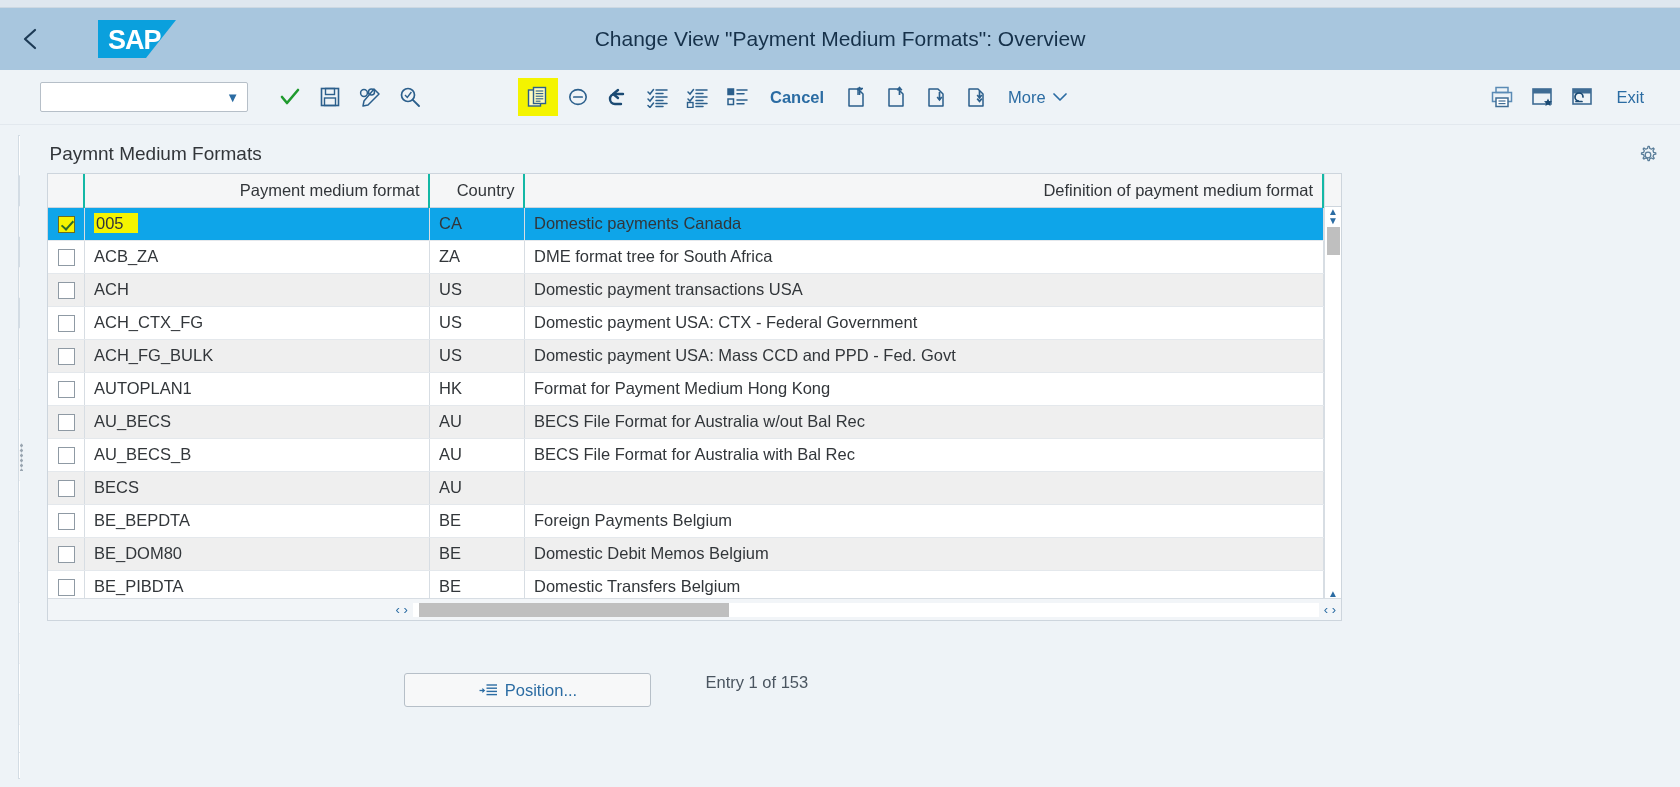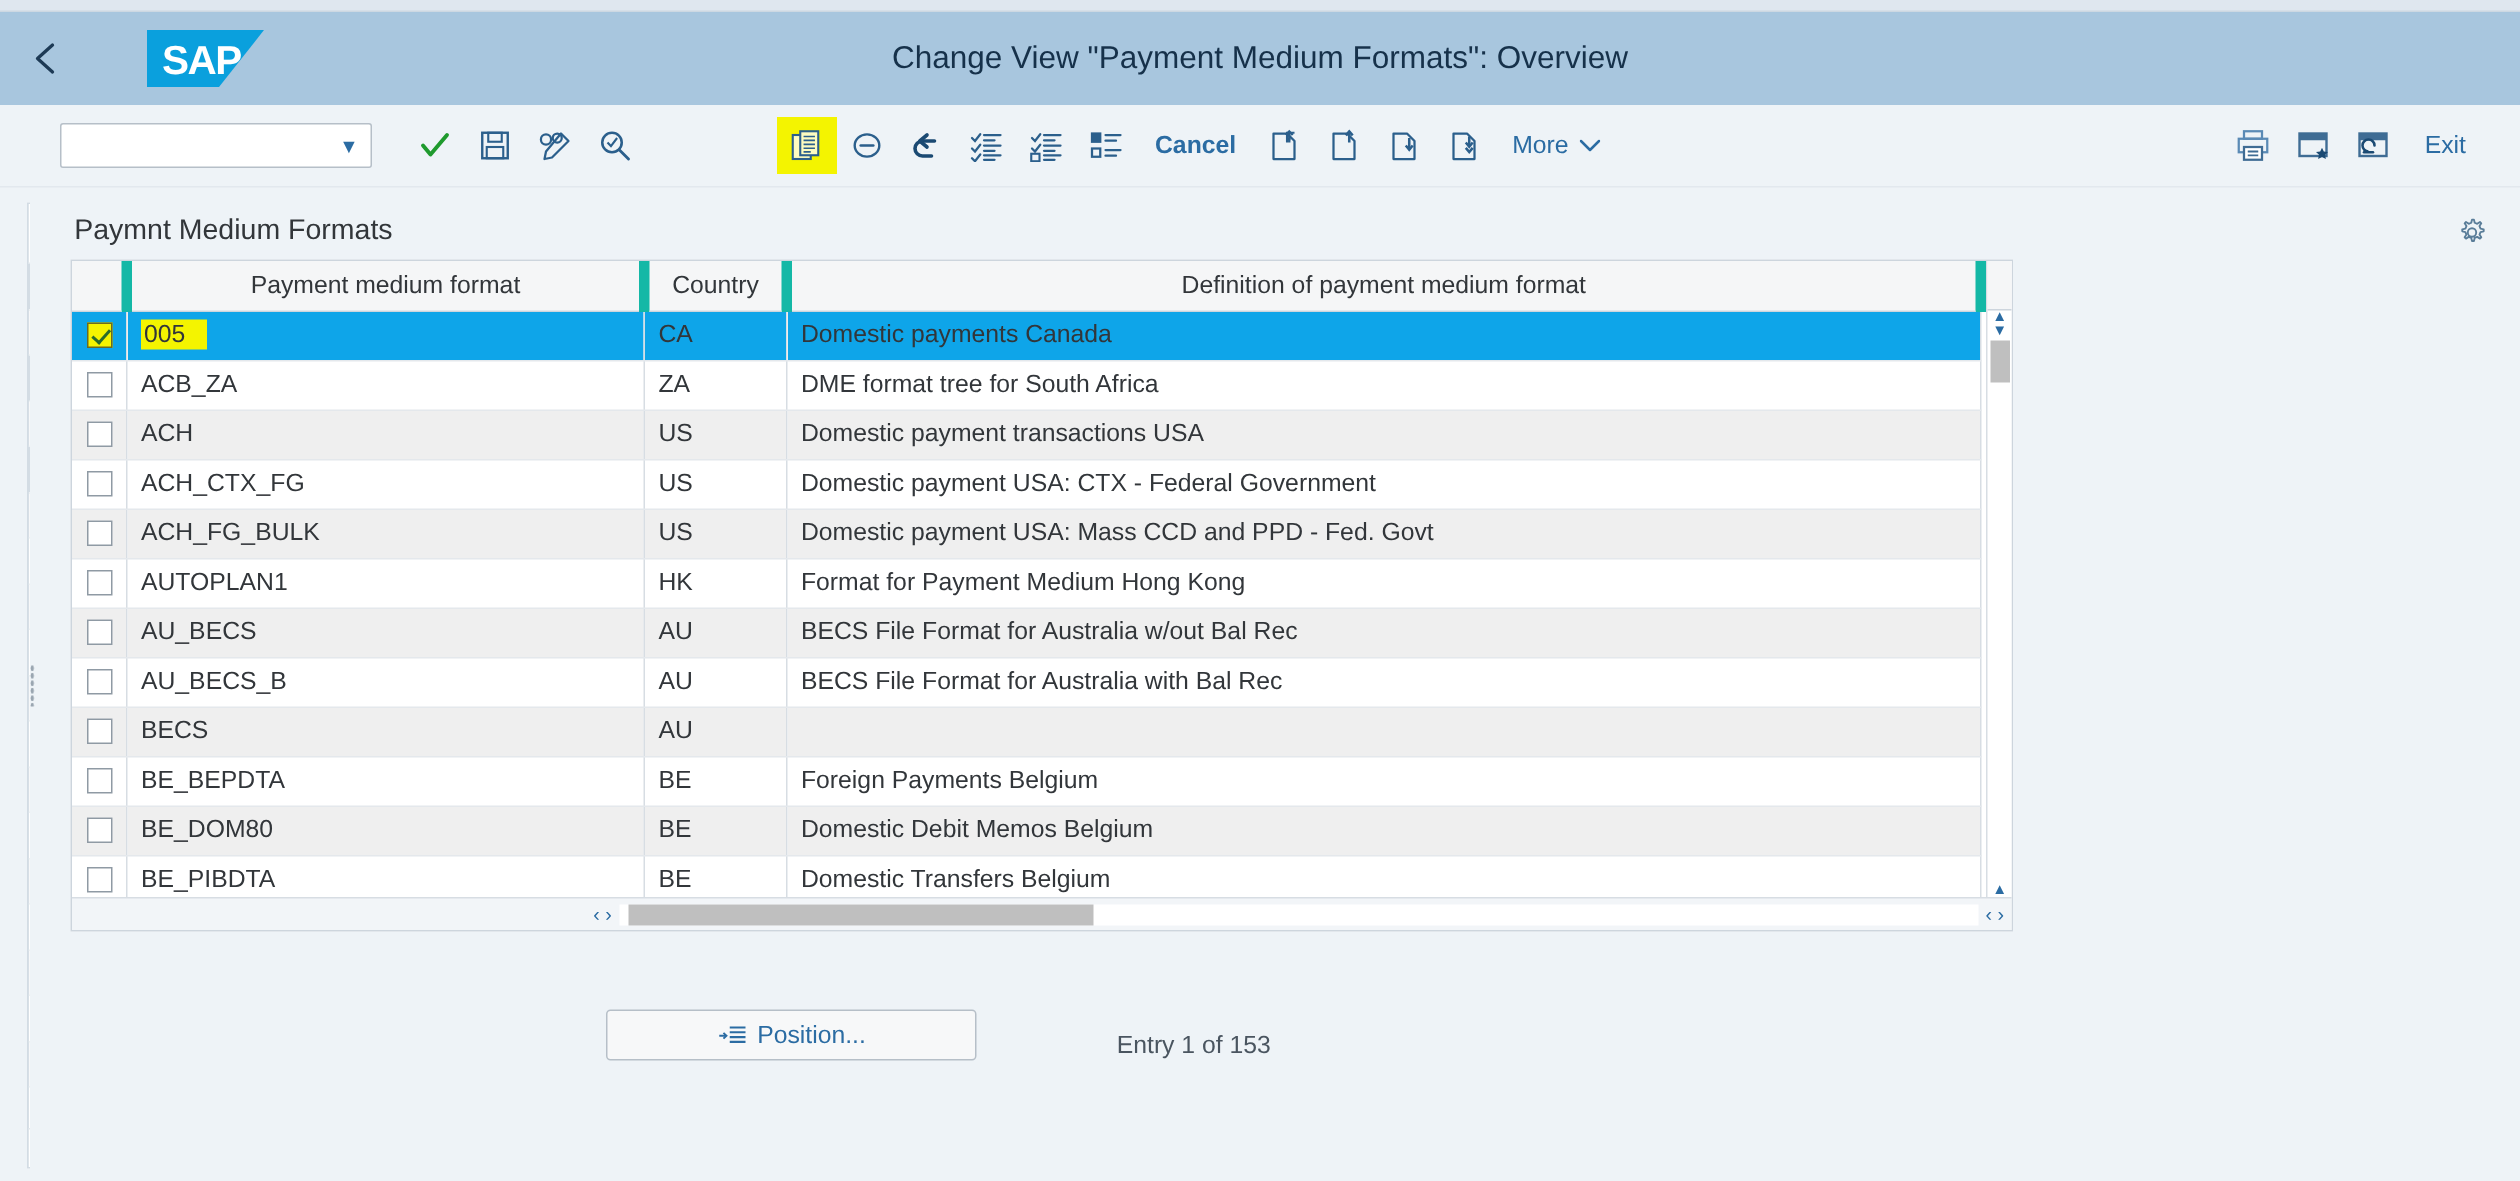--- a/index.html
+++ b/index.html
@@ -204,24 +204,24 @@
 
   table.grid {
     width: 100%;
     border-collapse: collapse;
     table-layout: fixed;
     font-size: 16.5px;
   }
   table.grid th {
     background: #f5f6f7;
     font-weight: normal;
-    text-align: center;
+    text-align: right;
     height: 33px;
     padding: 0 9px;
-    border-right: 7px solid #14b8a6;
+    border-right: 2px solid #14b8a6;
     border-bottom: 1px solid #cdd5dd;
     color: #32363a;
     white-space: nowrap;
   }
   table.grid th.selcol { width: 36px; padding: 0; }
   table.grid td {
     height: 33px;
     padding: 0 9px;
     border-right: 1px solid #d7dde3;
     border-bottom: 1px solid #e4e8ec;
@@ -283,23 +283,22 @@
   .ghs-arrows { display:flex; gap: 5px; color:#2b6ca3; font-size:13px; cursor:pointer; padding: 0 5px;}
   .ghs-track { flex: 1 1 auto; height: 14px; position: relative; background: #fff;}
   .ghs-thumb { position:absolute; left:6px; top:0; width: 310px; height: 14px; background: #bfbfbf; }
   .ghs-right { display:flex; gap:5px; color:#2b6ca3; font-size:13px; padding:0 5px; cursor:pointer;}
 
   
   .footer {
     margin-left: 24px;
     margin-right: 330px;
     margin-top: 52px;
-    display: flex; align-items: flex-end;
+    display: flex; align-items: flex-start;
     position: relative;
-    gap: 39px;
   }
   .pos-btn {
     width: 247px; height: 34px;
     border: 1px solid #b6bfc8;
     border-radius: 3px;
     background: #f7f8f9;
     color: #2b6ca3;
     font-size: 16.5px;
     display: flex; align-items: center; justify-content: center;
     gap: 7px;

